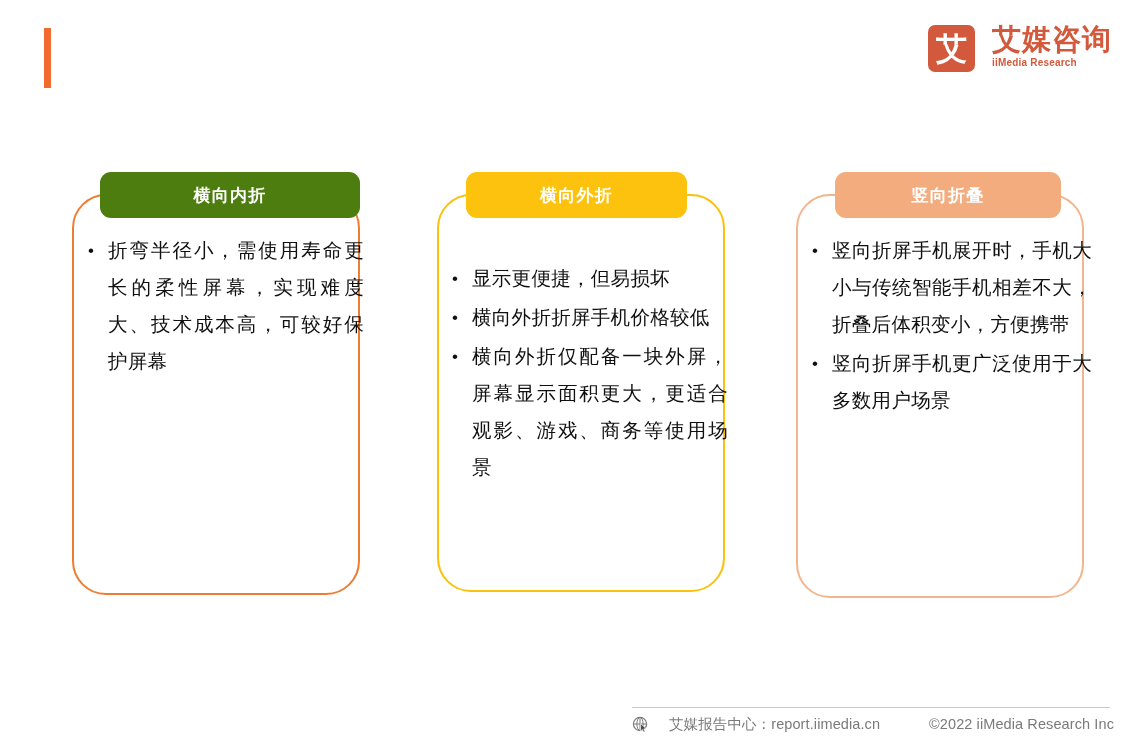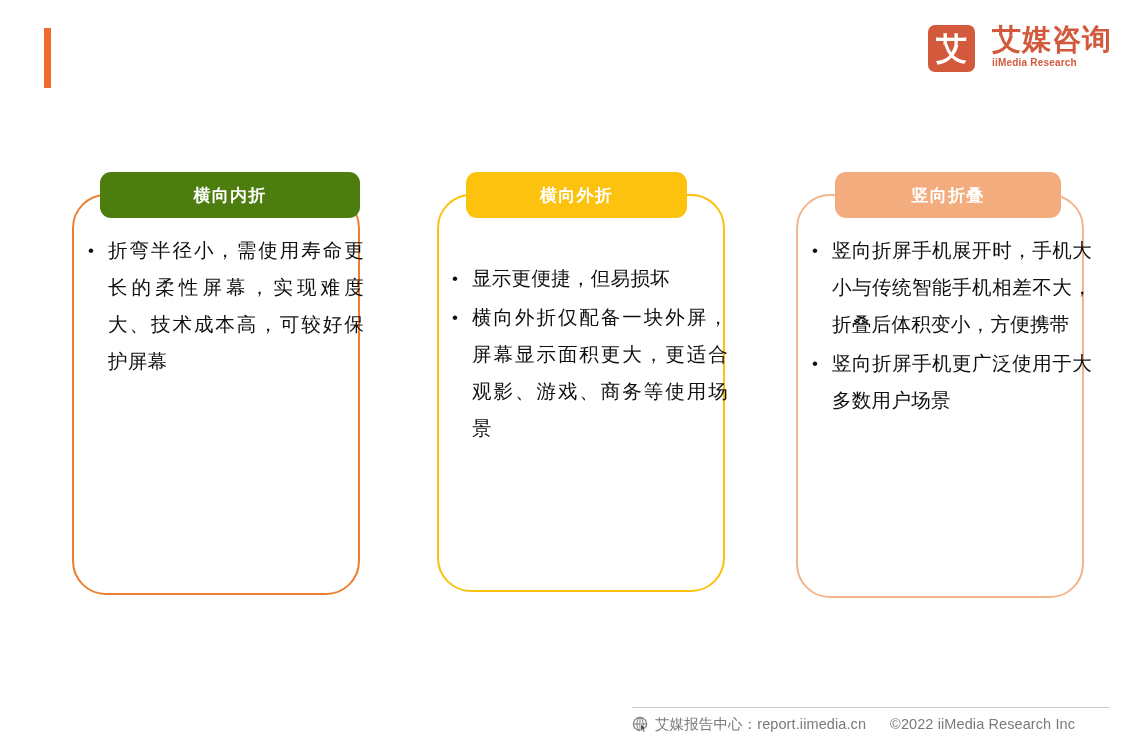--- a/index.html
+++ b/index.html
@@ -158,21 +158,21 @@
     background: #c9c9c9;
   }
   .footer {
     position: absolute;
     left: 632px;
     top: 711px;
     width: 482px;
     height: 26px;
     display: flex;
     align-items: center;
-    gap: 6px;
+    gap: 20px;
     font-size: 14.5px;
     color: #7a7a7a;
     letter-spacing: 0.1px;
     white-space: nowrap;
   }
   .globe-icon {
     width: 17px;
     height: 17px;
     display: inline-block;
     flex: 0 0 auto;
@@ -200,20 +200,21 @@
   <ul class="bullet-list">
     <li class="bullet-item">折弯半径小，需使用寿命更长的柔性屏幕，实现难度大、技术成本高，可较好保护屏幕</li>
   </ul>
 </div>
 
 <div class="card card-2"></div>
 <div class="card-header card-header-2">横向外折</div>
 <div class="card-body body-2">
   <ul class="bullet-list">
     <li class="bullet-item">显示更便捷，但易损坏</li>
+    <li class="bullet-item">横向外折折屏手机价格较低</li>
     <li class="bullet-item">横向外折仅配备一块外屏，屏幕显示面积更大，更适合观影、游戏、商务等使用场景</li>
   </ul>
 </div>
 
 <div class="card card-3"></div>
 <div class="card-header card-header-3">竖向折叠</div>
 <div class="card-body body-3">
   <ul class="bullet-list">
     <li class="bullet-item">竖向折屏手机展开时，手机大小与传统智能手机相差不大，折叠后体积变小，方便携带</li>
     <li class="bullet-item">竖向折屏手机更广泛使用于大多数用户场景</li>

